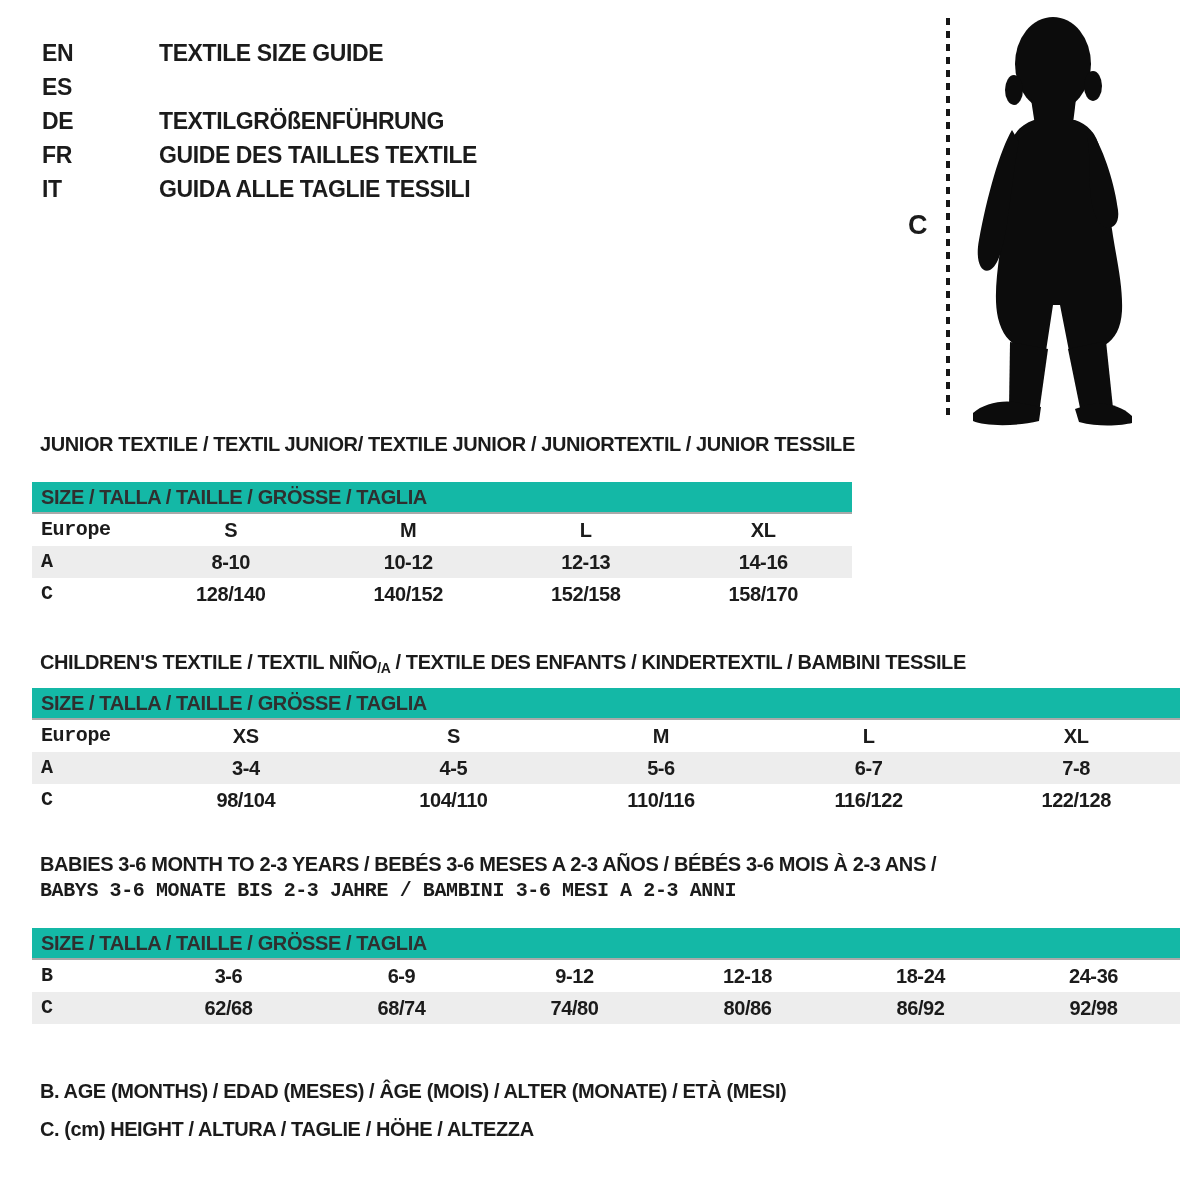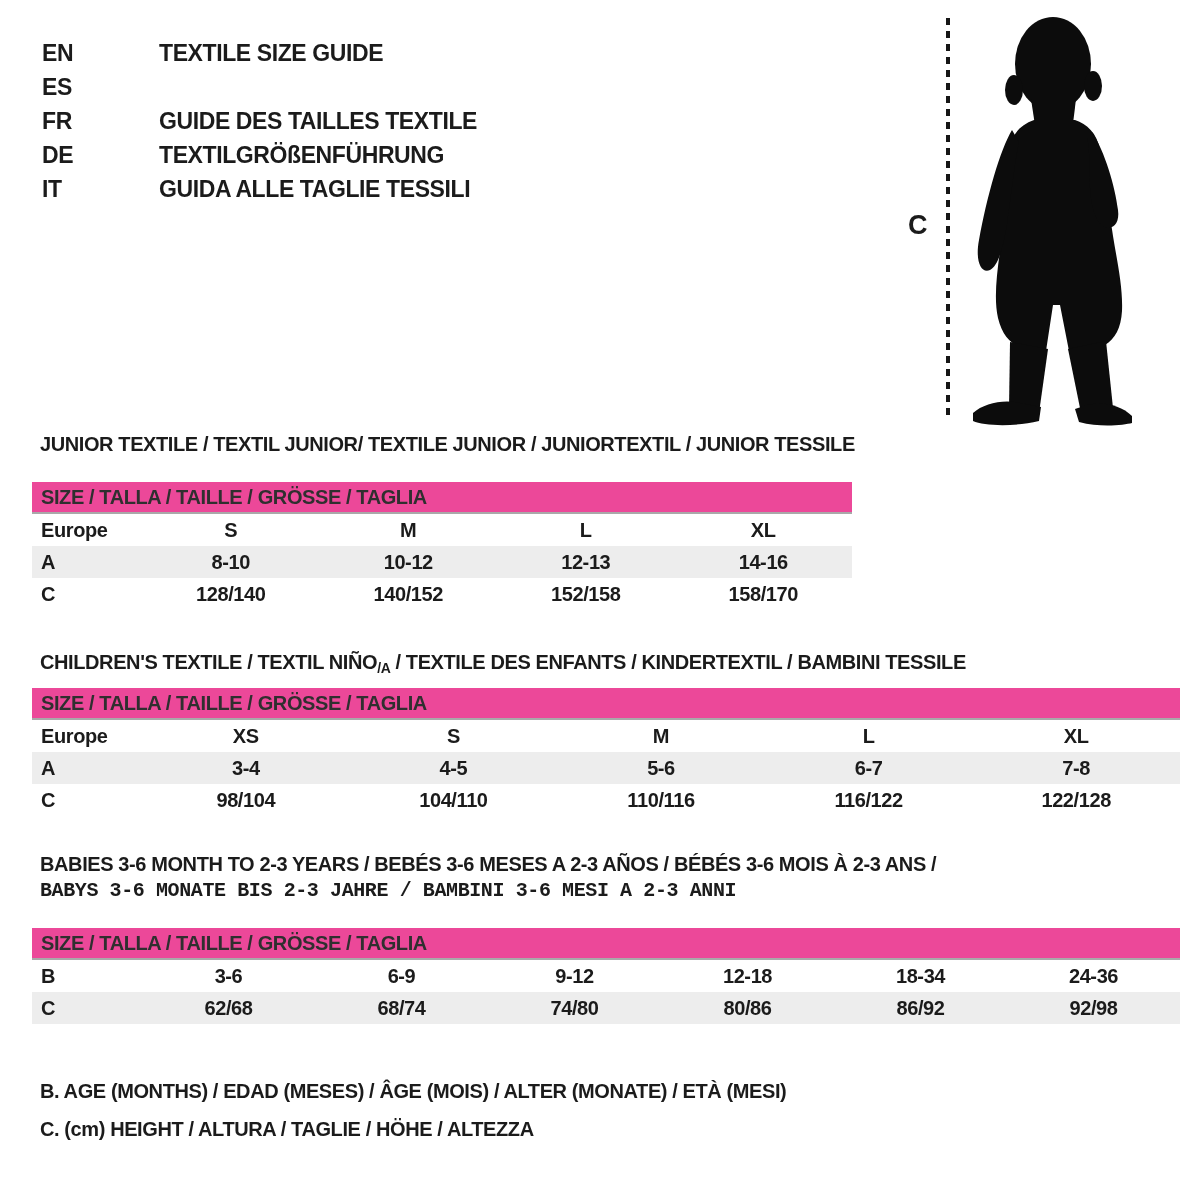--- a/index.html
+++ b/index.html
@@ -18,51 +18,51 @@
     position:absolute;left:946px;top:18px;width:4px;height:398px;
     background:repeating-linear-gradient(to bottom,#161616 0 7px,transparent 7px 13px);
   }
   .measure-label{position:absolute;left:908px;top:212px;font-size:27px;line-height:27px;}
   .silhouette{position:absolute;left:956px;top:14px;width:190px;height:416px;}
   
   .section-title{position:absolute;left:40px;font-size:20px;line-height:22px;white-space:nowrap;text-align:center;}
   .title-sub{font-size:14px;vertical-align:-4px;}
   .size-table{position:absolute;left:32px;}
   .table-bar{
-    height:30px;line-height:30px;background:#ec4899;border-bottom:2px solid #a9a9a9;
+    height:30px;line-height:30px;background:#14b8a6;border-bottom:2px solid #a9a9a9;
     padding-left:9px;font-size:20px;color:#2f2f2f;
   }
   .t-row{display:flex;height:32px;line-height:32px;font-size:20px;}
   .t-row.striped{background:#ededed;}
-  .t-label{width:110px;padding-left:9px;box-sizing:border-box;}
+  .t-label{width:110px;padding-left:9px;box-sizing:border-box;font-family:Liberation Mono, monospace;}
   .t-cell{flex:1;text-align:center;}
   
   .legend-block{position:absolute;left:40px;top:1072px;}
   .legend-line{height:38px;line-height:38px;font-size:20px;white-space:nowrap;}
 </style>
 </head>
 <body>
 
 <div class="page">
 
   <div class="lang-block">
     <div class="lang-row">
       <span class="lang-code">EN</span>
       <span class="lang-label">TEXTILE SIZE GUIDE</span>
     </div>
     <div class="lang-row">
       <span class="lang-code">ES</span>
     </div>
     <div class="lang-row">
+      <span class="lang-code">DE</span>
+      <span class="lang-label">TEXTILGRÖßENFÜHRUNG</span>
+    </div>
+    <div class="lang-row">
       <span class="lang-code">FR</span>
       <span class="lang-label">GUIDE DES TAILLES TEXTILE</span>
-    </div>
-    <div class="lang-row">
-      <span class="lang-code">DE</span>
-      <span class="lang-label">TEXTILGRÖßENFÜHRUNG</span>
     </div>
     <div class="lang-row">
       <span class="lang-code">IT</span>
       <span class="lang-label">GUIDA ALLE TAGLIE TESSILI</span>
     </div>
   </div>
 
   <div class="measure-line"></div>
   <div class="measure-label">C</div>
   <svg class="silhouette" viewBox="0 0 190 416" xmlns="http://www.w3.org/2000/svg">
@@ -141,21 +141,21 @@
   <div class="section-title" style="top:853px;">BABIES 3-6 MONTH TO 2-3 YEARS / BEBÉS 3-6 MESES A 2-3 AÑOS / BÉBÉS 3-6 MOIS À 2-3 ANS /</div>
   <div class="section-title" style="top:880px;font-family:Liberation Mono, monospace;">BABYS 3-6 MONATE BIS 2-3 JAHRE / BAMBINI 3-6 MESI A 2-3 ANNI</div>
   <div class="size-table" style="top:928px;width:1148px;">
     <div class="table-bar">SIZE / TALLA / TAILLE / GRÖSSE / TAGLIA</div>
     <div class="t-row">
       <span class="t-label">B</span>
       <span class="t-cell">3-6</span>
       <span class="t-cell">6-9</span>
       <span class="t-cell">9-12</span>
       <span class="t-cell">12-18</span>
-      <span class="t-cell">18-34</span>
+      <span class="t-cell">18-24</span>
       <span class="t-cell">24-36</span>
     </div>
     <div class="t-row striped">
       <span class="t-label">C</span>
       <span class="t-cell">62/68</span>
       <span class="t-cell">68/74</span>
       <span class="t-cell">74/80</span>
       <span class="t-cell">80/86</span>
       <span class="t-cell">86/92</span>
       <span class="t-cell">92/98</span>

